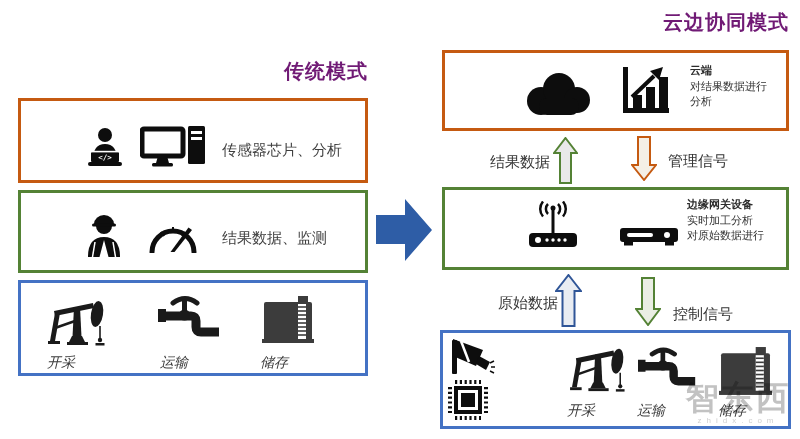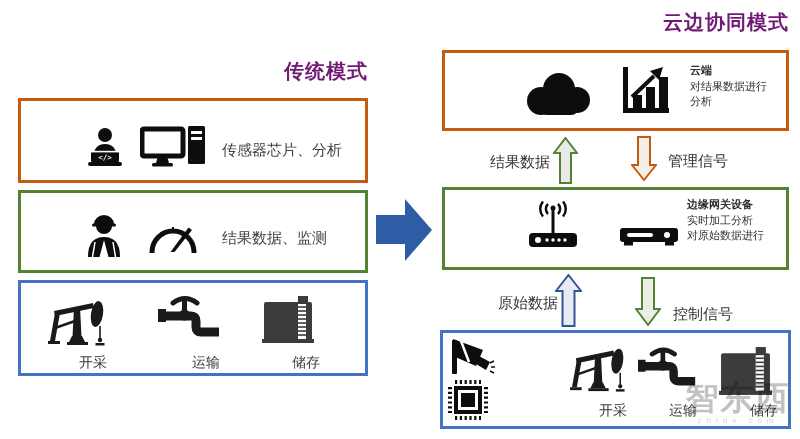--- a/index.html
+++ b/index.html
@@ -14,21 +14,21 @@
     position:relative;width:800px;height:439px;background:#ffffff;overflow:hidden;
     font-family:"Liberation Sans","DejaVu Sans",sans-serif;color:#222;
   }
   .abs{position:absolute;}
   .title{font-weight:bold;font-size:20px;color:#701a75;text-align:right;letter-spacing:1px;}
   .box{position:absolute;background:#fff;box-sizing:border-box;}
   .box.orange{border:3px solid var(--orange);}
   .box.green{border:3px solid var(--green);}
   .box.blue{border:3px solid var(--blue);}
   .lbl{font-size:15px;color:#3f3f3f;font-weight:500;white-space:nowrap;}
-  .cat-lbl{font-size:14px;color:#3a3a3a;font-weight:500;text-align:right;white-space:nowrap;}
+  .cat-lbl{font-size:14px;color:#3a3a3a;font-weight:500;text-align:left;white-space:nowrap;font-style:italic;}
   .flow-lbl{font-size:15px;color:#333;font-weight:400;white-space:nowrap;}
   .rt-block{line-height:15.5px;white-space:nowrap;}
   .rt-title{font-size:11px;font-weight:600;color:#2e2e2e;}
   .rt-desc{font-size:11px;font-weight:500;color:#333;}
   .sensor-block{text-align:center;font-size:13px;font-weight:600;color:#222;line-height:15.5px;white-space:nowrap;}
   .watermark{
     text-align:center;color:#c2c2c2;mix-blend-mode:multiply;z-index:9;pointer-events:none;
   }
   .watermark .wm-main{font-size:33px;font-weight:bold;letter-spacing:2px;line-height:34px;}
   .watermark .wm-sub{font-size:8px;letter-spacing:5px;color:#cfcfcf;margin-top:1px;}

